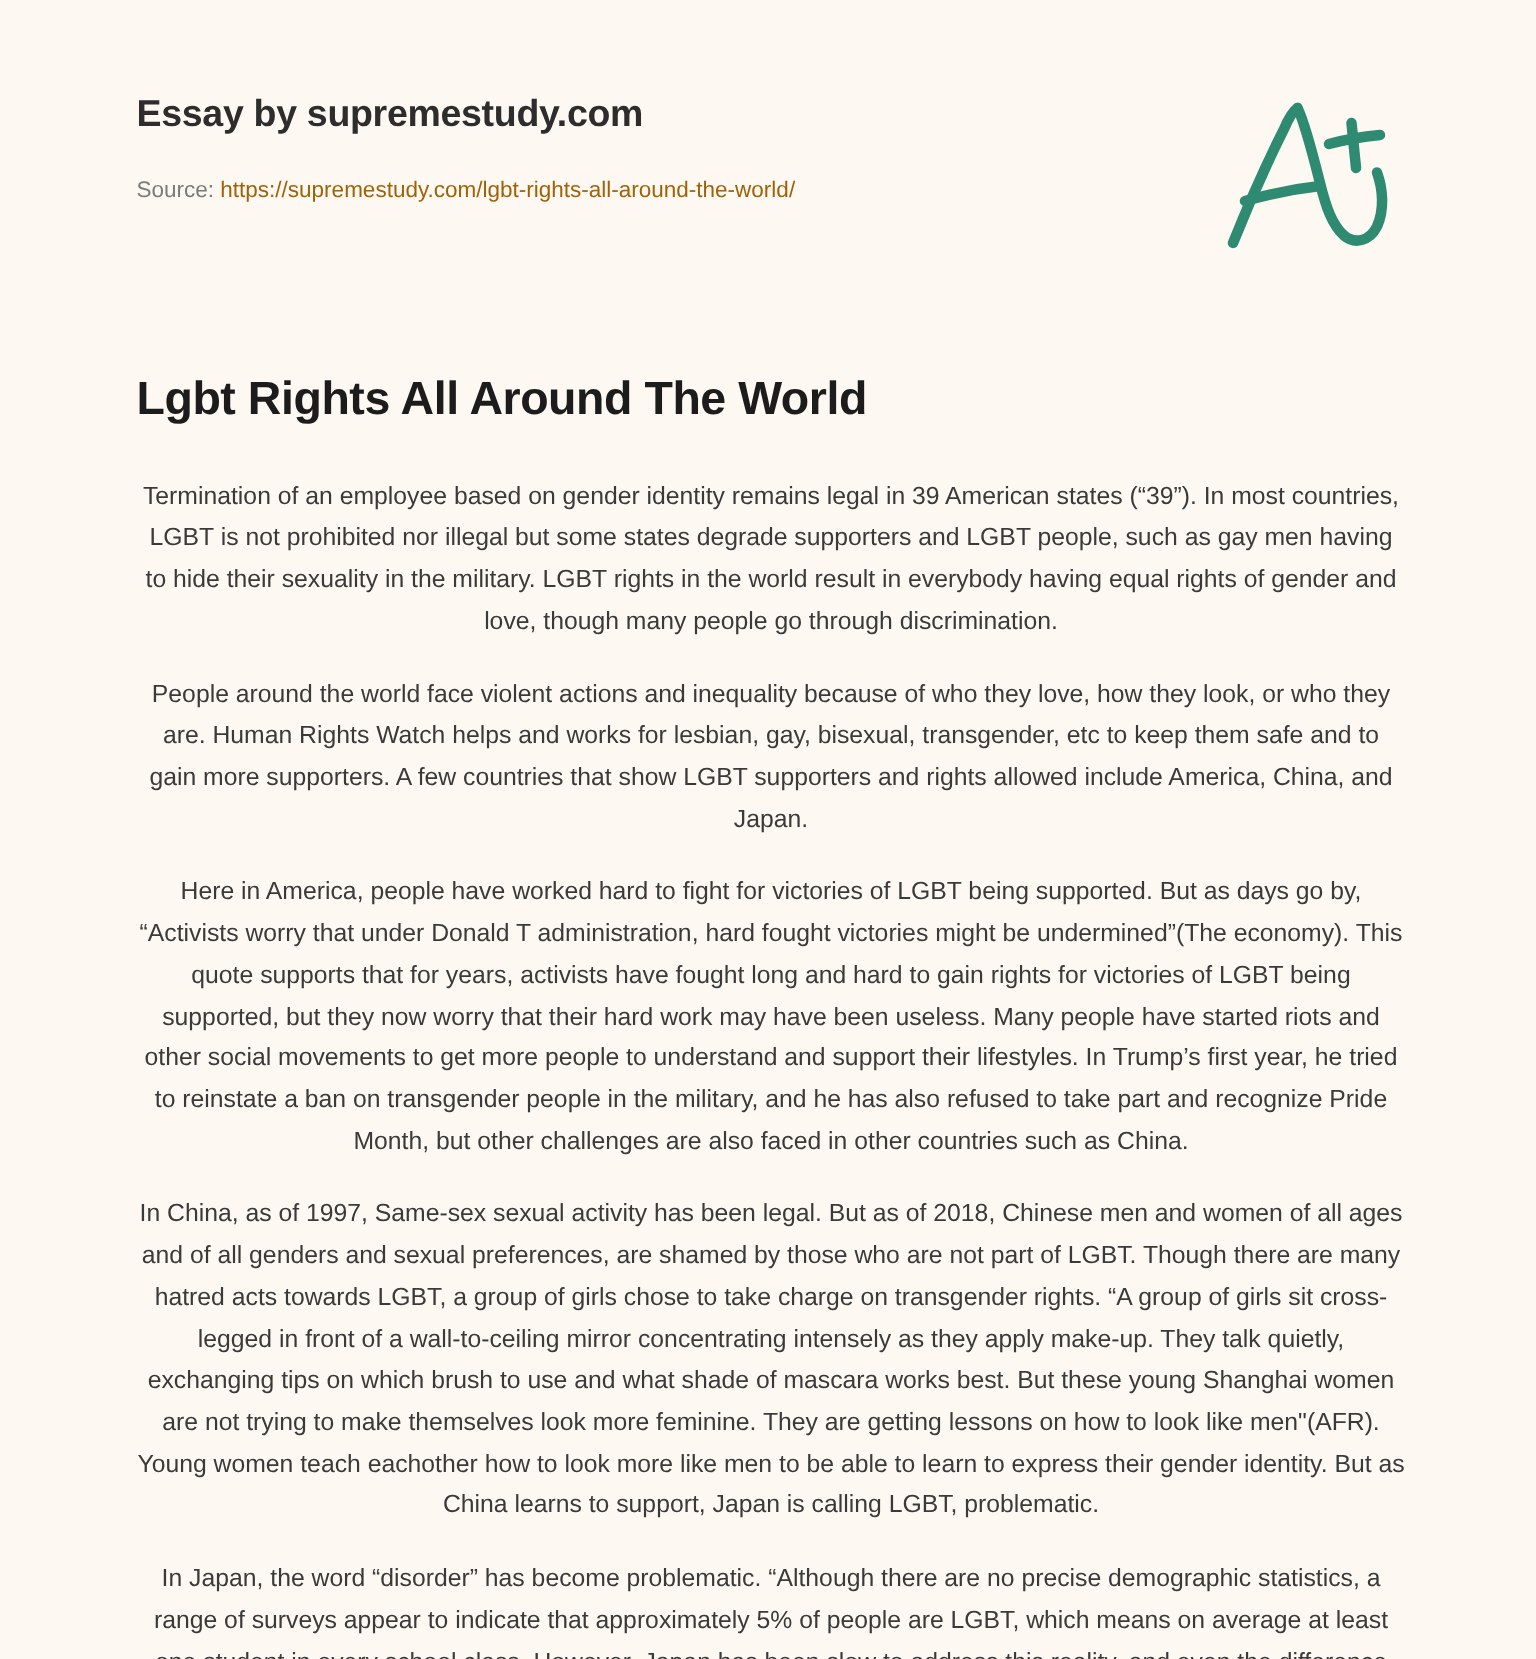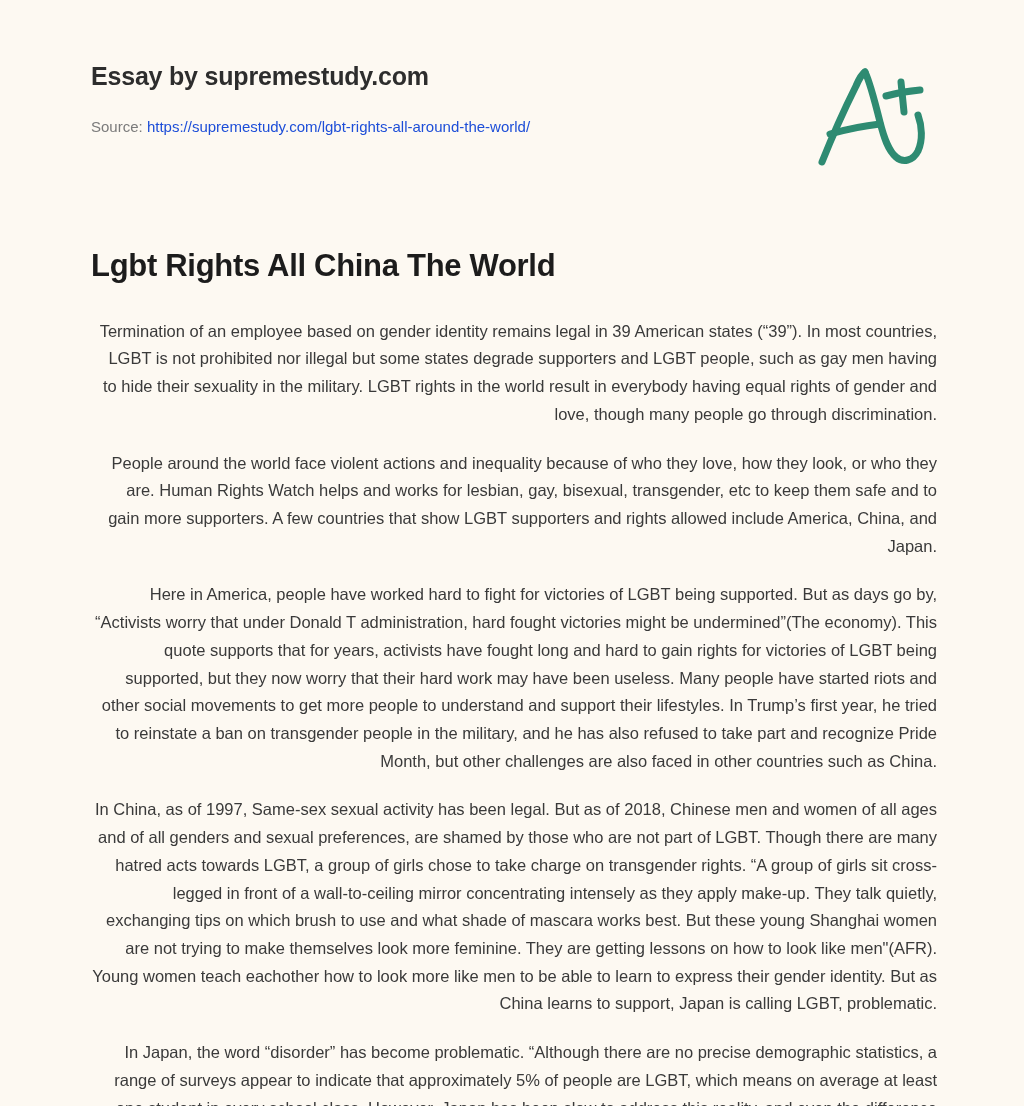--- a/index.html
+++ b/index.html
@@ -51,21 +51,21 @@
     color: #7b7b7b;
     white-space: nowrap;
   }
 
   .source-label {
     color: #7b7b7b;
     text-align: center;
   }
 
   .source-url {
-    color: #1d4ed8;
+    color: #a16207;
     text-decoration: none;
   }
 
   
   .brand-logo {
     position: absolute;
     left: 806px;
     top: 58px;
     width: 130px;
     height: 120px;
@@ -91,21 +91,21 @@
     color: #1c1c1c;
     letter-spacing: -0.3px;
     line-height: 1.15;
   }
 
   .article-body p {
     margin: 0 0 21px 0;
     font-size: 16.5px;
     line-height: 1.68;
     color: #3a3a3a;
-    text-align: right;
+    text-align: center;
   }
 
   .article-body p:last-child {
     margin-bottom: 0;
   }
 </style>
 </head>
 <body>
 
 <div class="page">
@@ -134,21 +134,21 @@
 
           <path d="M80 38 C 91 35, 103 33, 114 32" stroke-width="7"></path>
         </g>
       </svg>
     </div>
 
   </div>
 
   <div class="article">
 
-    <h1 class="article-title">Lgbt Rights All China The World</h1>
+    <h1 class="article-title">Lgbt Rights All Around The World</h1>
 
     <div class="article-body">
       <p>Termination of an employee based on gender identity remains legal in 39 American states (“39”). In most countries, LGBT is not prohibited nor illegal but some states degrade supporters and LGBT people, such as gay men having to hide their sexuality in the military. LGBT rights in the world result in everybody having equal rights of gender and love, though many people go through discrimination.</p>
       <p>People around the world face violent actions and inequality because of who they love, how they look, or who they are. Human Rights Watch helps and works for lesbian, gay, bisexual, transgender, etc to keep them safe and to gain more supporters. A few countries that show LGBT supporters and rights allowed include America, China, and Japan.</p>
       <p>Here in America, people have worked hard to fight for victories of LGBT being supported. But as days go by, “Activists worry that under Donald T administration, hard fought victories might be undermined”(The economy). This quote supports that for years, activists have fought long and hard to gain rights for victories of LGBT being supported, but they now worry that their hard work may have been useless. Many people have started riots and other social movements to get more people to understand and support their lifestyles. In Trump’s first year, he tried to reinstate a ban on transgender people in the military, and he has also refused to take part and recognize Pride Month, but other challenges are also faced in other countries such as China.</p>
       <p>In China, as of 1997, Same-sex sexual activity has been legal. But as of 2018, Chinese men and women of all ages and of all genders and sexual preferences, are shamed by those who are not part of LGBT. Though there are many hatred acts towards LGBT, a group of girls chose to take charge on transgender rights. “A group of girls sit cross-legged in front of a wall-to-ceiling mirror concentrating intensely as they apply make-up. They talk quietly, exchanging tips on which brush to use and what shade of mascara works best. But these young Shanghai women are not trying to make themselves look more feminine. They are getting lessons on how to look like men"(AFR). Young women teach eachother how to look more like men to be able to learn to express their gender identity. But as China learns to support, Japan is calling LGBT, problematic.</p>
       <p>In Japan, the word “disorder” has become problematic. “Although there are no precise demographic statistics, a range of surveys appear to indicate that approximately 5% of people are LGBT, which means on average at least one student in every school class. However, Japan has been slow to address this reality, and even the difference between homosexuality and gender dysphoria is not widely understood"(Nippon). Although homosexuality is not illegal, the legal age of consent is 13 years old under Japanese Criminal Code Of Law.</p>
 
     </div>
 

